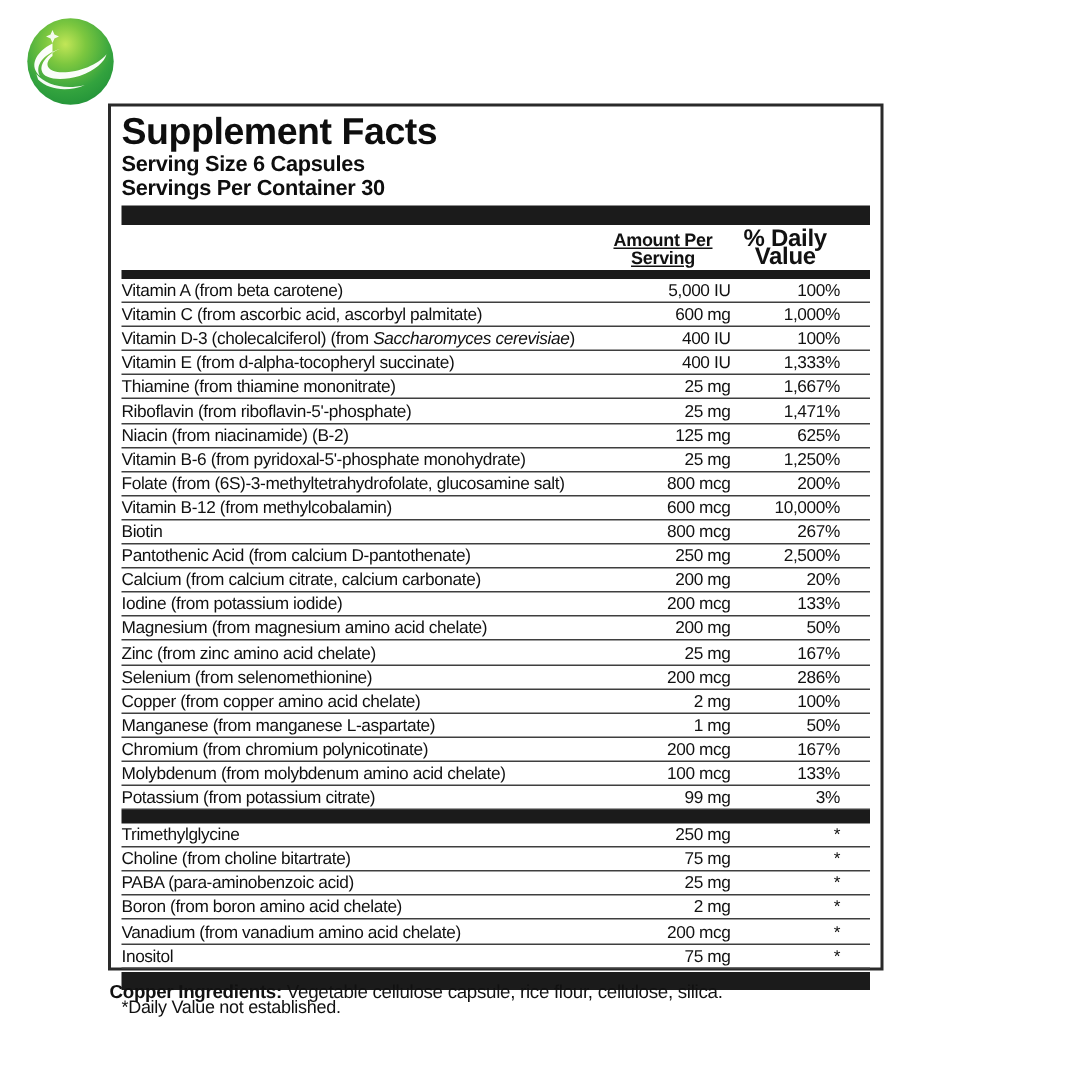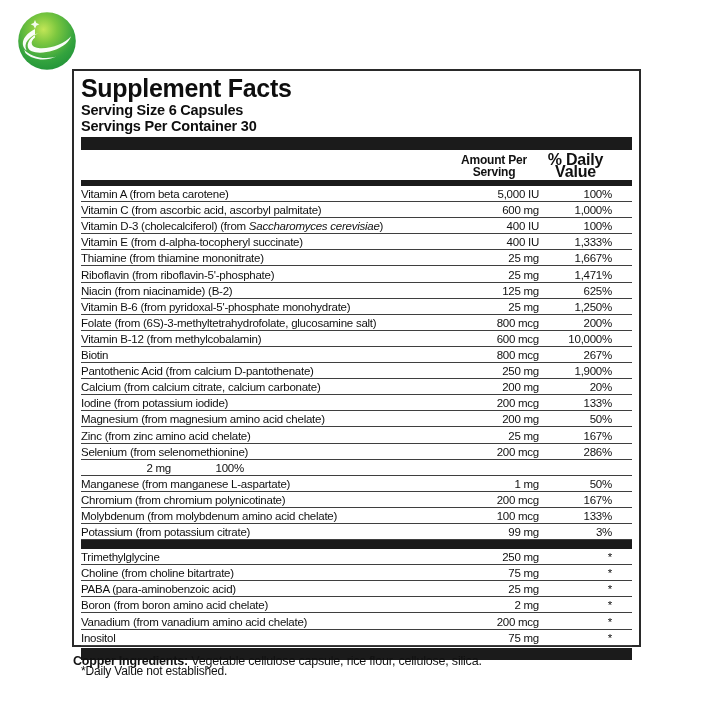--- a/index.html
+++ b/index.html
@@ -1,37 +1,37 @@
 <!DOCTYPE html>
 <html><head>
 <meta charset="utf-8">
 <style>
   html,body{margin:0;padding:0;background:#ffffff;}
   .page{position:relative;width:720px;height:720px;background:#fff;overflow:hidden;
         font-family:"Liberation Sans", sans-serif;color:#111;}
 
   .logo{position:absolute;left:17px;top:11px;width:60px;height:60px;}
 
-  .panel{position:absolute;left:72px;top:69px;width:569px;height:578px;
+  .panel{position:absolute;left:72px;top:69px;width:517px;height:578px;
          border:2px solid #2a2a2a;box-sizing:border-box;background:#fff;
          padding:4px 7px 0 7px;}
 
   .title{font-size:25px;font-weight:bold;letter-spacing:-0.3px;line-height:27px;margin:0;color:#0e0e0e;}
   .subtitle{font-size:14.5px;font-weight:bold;line-height:16px;letter-spacing:-0.2px;color:#0e0e0e;}
 
   .bar{background:#1b1b1b;}
   .bar-thick{height:13px;margin-top:3px;}
   .bar-mid{height:6px;}
   .bar-divider{height:9px;}
   .bar-bottom{height:12px;margin-top:2px;}
 
   .hdr-row{display:flex;height:28px;align-items:center;padding-top:2px;box-sizing:content-box;}
   .hdr-name{flex:1;}
   .hdr-amount{width:90px;text-align:center;font-size:12px;font-weight:bold;
-              line-height:12.5px;white-space:pre-line;letter-spacing:-0.2px;}
+              line-height:12.5px;white-space:pre-line;letter-spacing:-0.2px;text-decoration:underline;}
   .hdr-dv{width:93px;box-sizing:border-box;padding-right:20px;text-align:center;
           font-size:16px;font-weight:bold;line-height:12.5px;white-space:pre-line;letter-spacing:-0.2px;}
 
   .row{display:flex;height:15.1px;align-items:flex-end;border-bottom:1px solid #3f3f3f;
        font-size:11.5px;letter-spacing:-0.25px;line-height:14px;}
   .row-name{flex:1;white-space:nowrap;overflow:hidden;}
   .row-amount{width:90px;text-align:right;white-space:nowrap;}
   .row-dv{width:93px;box-sizing:border-box;padding-right:20px;text-align:right;white-space:nowrap;}
 
   .footnote{font-size:12px;line-height:14px;margin-top:4px;letter-spacing:-0.2px;}
@@ -130,21 +130,21 @@
           <span class="row-dv">10,000%</span>
         </div>
         <div class="row">
           <span class="row-name">Biotin</span>
           <span class="row-amount">800 mcg</span>
           <span class="row-dv">267%</span>
         </div>
         <div class="row">
           <span class="row-name">Pantothenic Acid (from calcium D-pantothenate)</span>
           <span class="row-amount">250 mg</span>
-          <span class="row-dv">1,900%</span>
+          <span class="row-dv">2,500%</span>
         </div>
         <div class="row">
           <span class="row-name">Calcium (from calcium citrate, calcium carbonate)</span>
           <span class="row-amount">200 mg</span>
           <span class="row-dv">20%</span>
         </div>
         <div class="row">
           <span class="row-name">Iodine (from potassium iodide)</span>
           <span class="row-amount">200 mcg</span>
           <span class="row-dv">133%</span>
@@ -158,20 +158,21 @@
           <span class="row-name">Zinc (from zinc amino acid chelate)</span>
           <span class="row-amount">25 mg</span>
           <span class="row-dv">167%</span>
         </div>
         <div class="row">
           <span class="row-name">Selenium (from selenomethionine)</span>
           <span class="row-amount">200 mcg</span>
           <span class="row-dv">286%</span>
         </div>
         <div class="row">
+          <span class="row-name">Copper (from copper amino acid chelate)</span>
           <span class="row-amount">2 mg</span>
           <span class="row-dv">100%</span>
         </div>
         <div class="row">
           <span class="row-name">Manganese (from manganese L-aspartate)</span>
           <span class="row-amount">1 mg</span>
           <span class="row-dv">50%</span>
         </div>
         <div class="row">
           <span class="row-name">Chromium (from chromium polynicotinate)</span>

